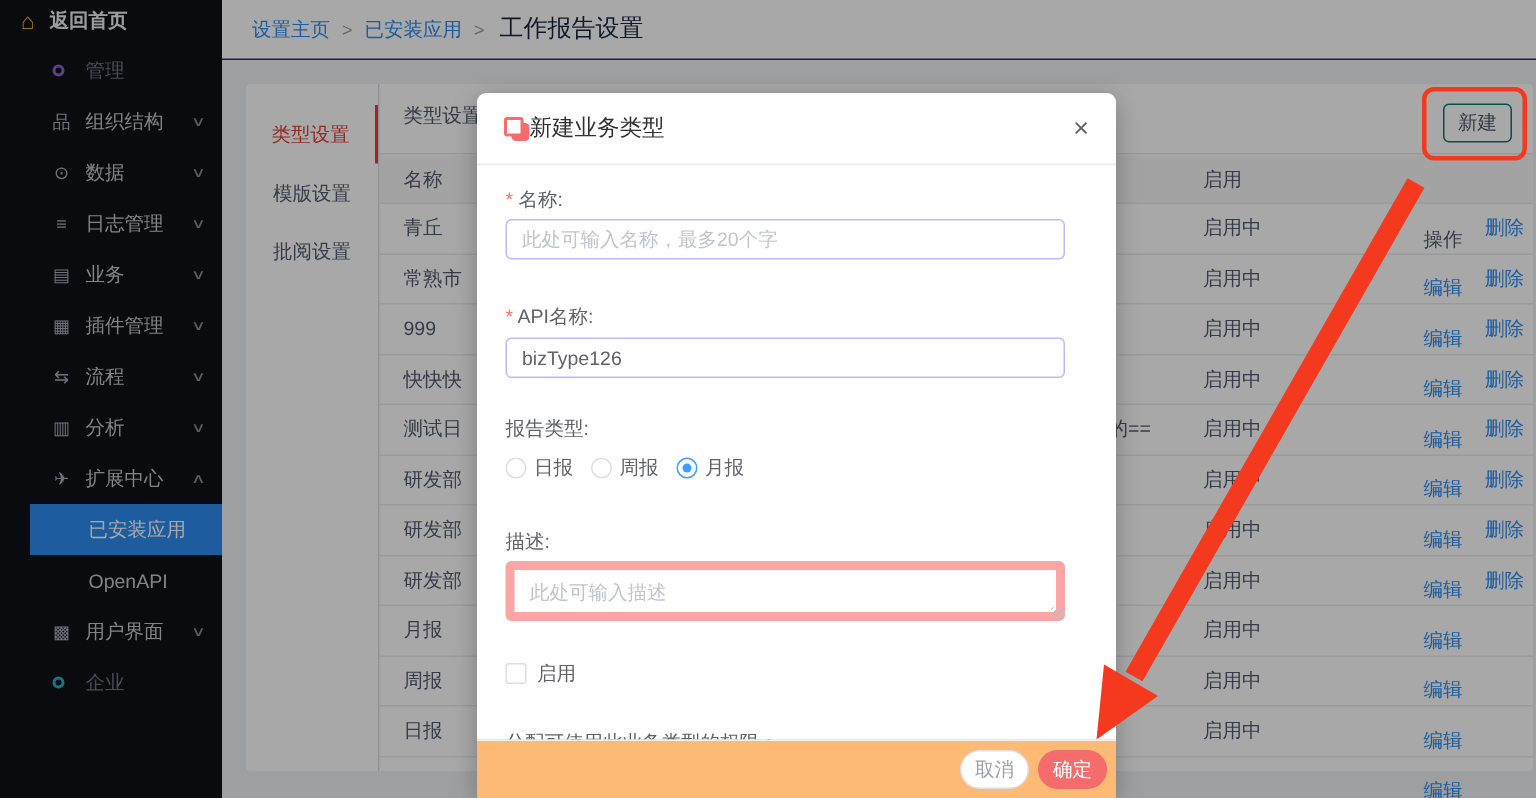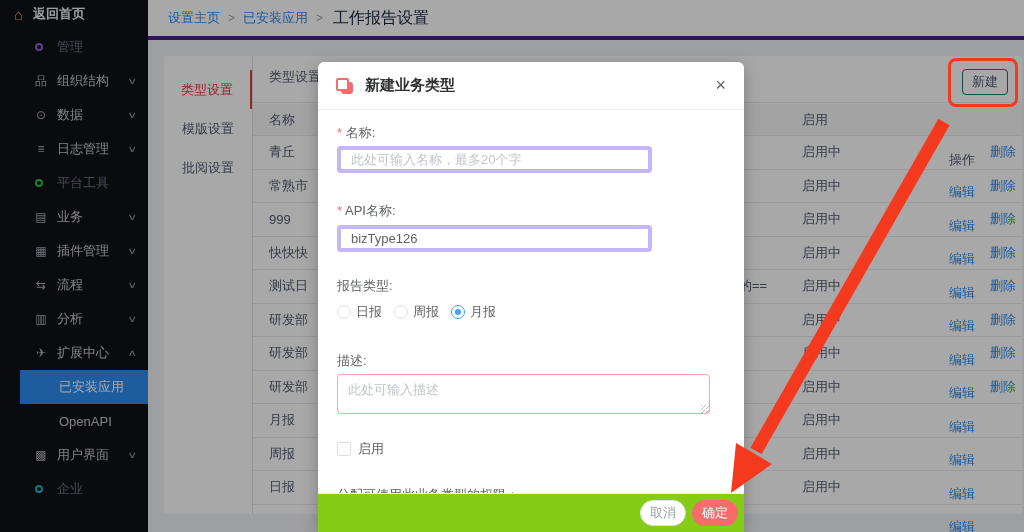--- a/index.html
+++ b/index.html
@@ -22,21 +22,21 @@
     margin:0 14px 0 3px; }
   .s-item.sub .s-icon { width:14px; }
   .s-item.sub { padding-left:18px; }
   .s-item.selected { background:#2d8cf0; color:#fff; }
   .s-chev { margin-left:auto; font-size:9px; color:#878d99; transform:scaleX(1.5); }
 
   
   .content { position:absolute; left:148px; top:0; right:0; bottom:0;
     background:#f0f2f5; z-index:1; }
   .crumb-bar { height:40px; background:#fff; display:flex; align-items:center;
-    padding-left:20px; border-bottom:4px solid #4c1d95; }
+    padding-left:20px; border-bottom:1px solid #4c1d95; }
   .crumb-link { color:#2d8cf0; font-size:13px; cursor:pointer; }
   .crumb-sep { color:#9aa0aa; font-size:12px; margin:0 8px; }
   .crumb-cur { color:#17233d; font-size:16px; margin-left:2px; }
 
   .card { position:absolute; left:16px; top:56px; width:858px; height:458px;
     background:#fff; border-radius:3px; }
   .tabs-col { position:absolute; left:0; top:14px; width:88px; }
   .vtab { height:39px; line-height:39px; text-align:center; font-size:13px;
     color:#515a6e; cursor:pointer; }
   .vtab.active { color:#e0403a; border-right:2px solid #e0403a; }
@@ -61,62 +61,62 @@
   .c-edit { left:696px;margin-top:40px; } .c-del { left:737px; }
   .trow a { color:#2d8cf0; cursor:pointer; text-decoration:none; }
 
   
   .overlay { position:absolute; inset:0; background:rgba(0,0,0,.34); z-index:10; }
   .modal { position:absolute; left:318px; top:62px; width:426px; height:470px;
     background:#fff; border-radius:6px 6px 0 0; z-index:20;
     box-shadow:0 4px 16px rgba(0,0,0,.25); overflow:hidden; }
   .m-head { position:relative; height:48px; border-bottom:1px solid #ececec;
     display:flex; align-items:center; padding-left:18px; }
-  .m-title { font-size:15px; color:#303133; font-weight:700; margin-left:12px; }
+  .m-title { font-size:15px; color:#303133; font-weight:400; margin-left:0; }
   .copy-ic { position:relative; width:17px; height:16px; flex:0 0 auto; }
   .copy-ic::after { content:""; position:absolute; left:0; top:0; width:9px;
     height:9px; border:2px solid #f56c6c; border-radius:2px; background:#fff; }
   .copy-ic::before { content:""; position:absolute; right:0; bottom:0; width:12px;
     height:12px; background:#f56c6c; border-radius:3px; }
   .m-close { position:absolute; right:14px; top:10px; font-size:18px;
     color:#606266; cursor:pointer; padding:4px; line-height:1; }
   .m-body { position:relative; height:383px; }
   .f-label { position:absolute; left:19px; font-size:13px; color:#606266; }
   .req::before { content:"* "; color:#f56c6c; }
-  .f-input { position:absolute; left:19px; width:315px; height:27px;
-    border:4px solid #c4b5fd; border-radius:4px; padding:0 10px; font-size:13px;
+  .f-input { position:absolute; left:19px; width:373px; height:27px;
+    border:1px solid #c4b5fd; border-radius:4px; padding:0 10px; font-size:13px;
     color:#606266; outline:none;
     font-family:"Liberation Sans","DejaVu Sans",sans-serif; }
   .f-input::placeholder, .f-area::placeholder { color:#c0c4cc; }
   .lbl-name { top:14px; } .inp-name { top:36px; }
   .lbl-api { top:92px; } .inp-api { top:115px; }
   .lbl-rtype { top:167px; }
   .radios { position:absolute; left:19px; top:193px; display:flex; gap:12px; }
   .radio { display:flex; align-items:center; cursor:pointer; font-size:13px;
     color:#606266; }
   .rdot { width:14px; height:14px; border:1px solid #dcdfe6; border-radius:50%;
     margin-right:5px; position:relative; background:#fff; }
   .rdot.on { border-color:#409eff; }
   .rdot.on::after { content:""; position:absolute; left:3px; top:3px; width:6px;
     height:6px; border-radius:50%; background:#409eff; }
   .lbl-desc { top:242px; }
   .f-area { position:absolute; left:19px; top:264px; width:373px; height:40px;
-    border:1px solid #fca5a5; border-radius:4px; padding:6px 10px; font-size:13px;
+    border:6px solid #fca5a5; border-radius:4px; padding:6px 10px; font-size:13px;
     color:#606266; resize:none; outline:none;
     font-family:"Liberation Sans","DejaVu Sans",sans-serif; }
   .area-grip { position:absolute; left:383px; top:295px; width:8px; height:8px;
     background:repeating-linear-gradient(135deg,#bbb 0 1px,transparent 1px 3px); }
   .chk-row { position:absolute; left:19px; top:330px; display:flex;
     align-items:center; font-size:13px; color:#606266; cursor:pointer; }
   .cbox { width:14px; height:14px; border:1px solid #dcdfe6; border-radius:2px;
     margin-right:7px; background:#fff; }
   .clipped { position:absolute; left:19px; top:376px; font-size:13px;
     color:#606266; }
   .m-foot { position:absolute; left:0; right:0; bottom:0; height:39px;
-    background:#84cc16; border-top:1px solid #f0f0f0; z-index:2; }
+    background:#fdba74; border-top:1px solid #f0f0f0; z-index:2; }
   .btn-cancel { position:absolute; right:58px; top:6px; width:46px; height:26px;
     background:#fff; border:1px solid #dcdfe6; border-radius:13px; font-size:13px;
     color:#9ca0a8; cursor:pointer; }
   .btn-ok { position:absolute; right:6px; top:6px; width:46px; height:26px;
     background:#f56c6c; border:none; border-radius:13px; font-size:13px;
     color:#fff; cursor:pointer; }
 
   
   .anno-box { position:absolute; left:948px; top:58px; width:70px; height:49px;
     border:3px solid #f5391f; border-radius:8px; z-index:30; pointer-events:none; }
@@ -149,25 +149,20 @@
         <span class="s-label">数据</span>
         <span class="s-chev">∨</span>
       </div>
 
       <div class="s-item item">
         <span class="s-icon">≡</span>
         <span class="s-label">日志管理</span>
         <span class="s-chev">∨</span>
       </div>
 
-      <div class="s-item group">
-        <span class="s-icon ring" style="border-color: rgb(39, 194, 76);"></span>
-        <span class="s-label">平台工具</span>
-        <span class="s-chev" style="visibility: hidden;"></span>
-      </div>
 
       <div class="s-item item">
         <span class="s-icon">▤</span>
         <span class="s-label">业务</span>
         <span class="s-chev">∨</span>
       </div>
 
       <div class="s-item item">
         <span class="s-icon">▦</span>
         <span class="s-label">插件管理</span>

